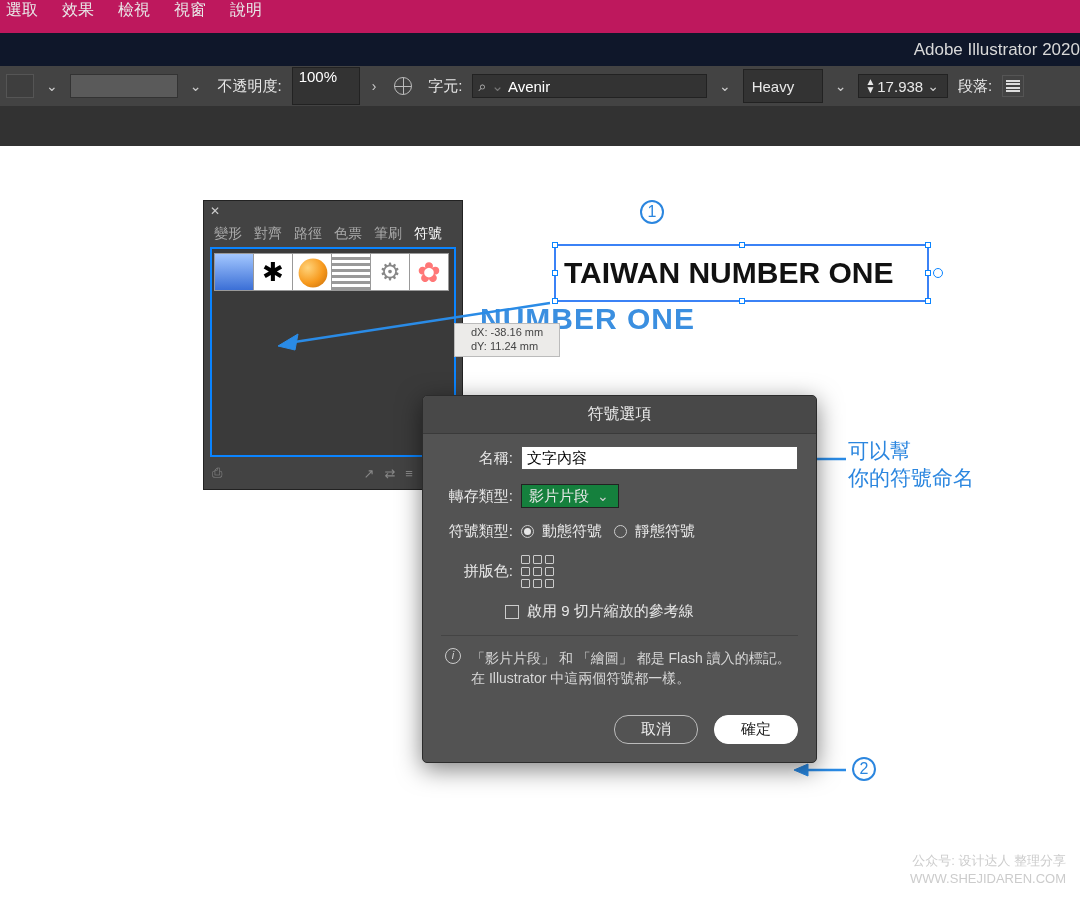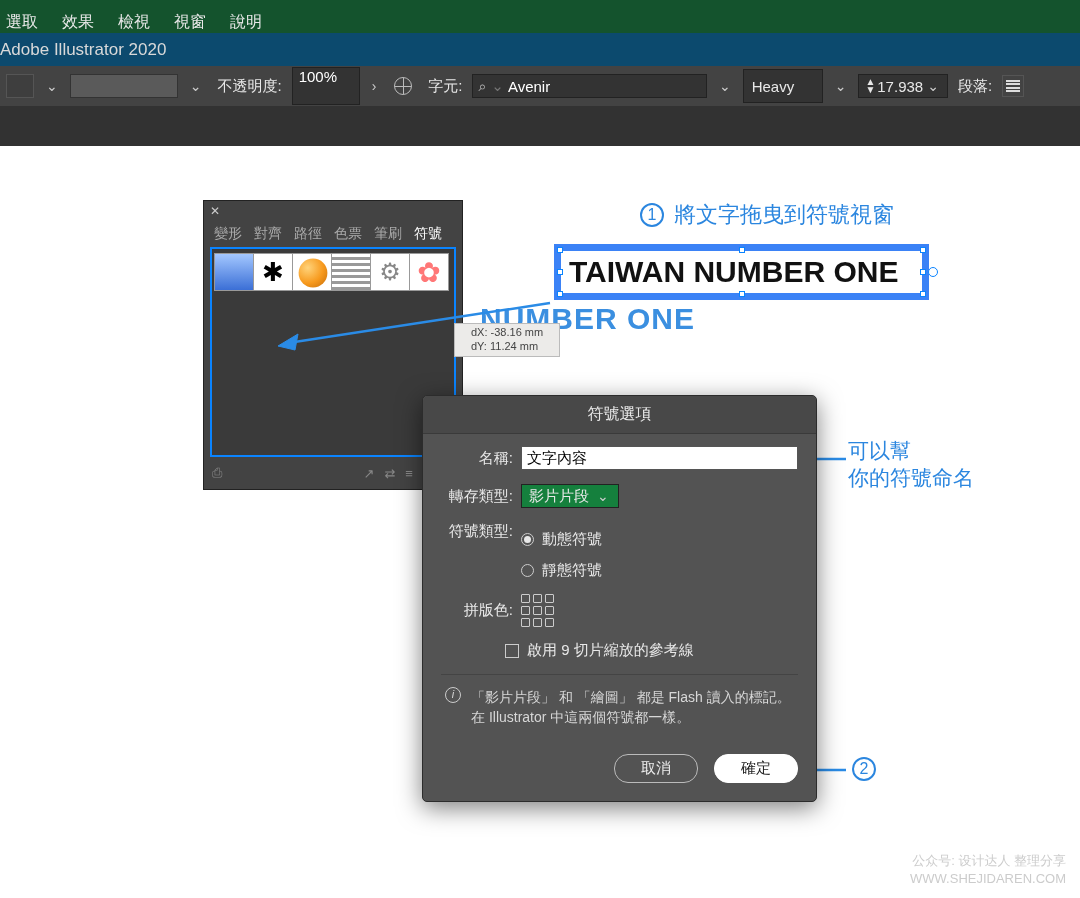--- a/index.html
+++ b/index.html
@@ -1,21 +1,21 @@
 <!DOCTYPE html>
 <html><head>
 <meta charset="utf-8">
 <style>
 * { margin: 0; padding: 0; box-sizing: border-box; font-family: Arial, "Microsoft JhengHei", sans-serif; }
 body { background: #fff; width: 1080px; height: 898px; position: relative; overflow: hidden; }
 
-.topbar { background: #14532d; height: 33px; display: flex; align-items: flex-end; padding: 0 6px; gap: 24px; font-size: 16px; color: #e8e8e8; }
+.topbar { background: #be185d; height: 33px; display: flex; align-items: flex-start; padding: 0 6px; gap: 24px; font-size: 16px; color: #e8e8e8; }
 .menu-item { cursor: default; }
 
-.app-title-bar { background: #0c4a6e; height: 33px; display: flex; align-items: center; justify-content: flex-start; color: #d9d9d9; font-size: 17px; }
+.app-title-bar { background: #0f172a; height: 33px; display: flex; align-items: center; justify-content: flex-end; color: #d9d9d9; font-size: 17px; }
 
 .toolbar { background: #434343; height: 40px; display: flex; align-items: center; padding: 0 6px; gap: 10px; color: #e8e8e8; font-size: 15px; }
 .fill-chip { width: 28px; height: 24px; background: #3e3e3e; border: 1px solid #555; }
 .fill-preview { width: 108px; height: 24px; background: #5a5a5a; border: 1px solid #333; }
 .chev { color: #ccc; font-size: 14px; padding: 0 2px; }
 .opacity-label { margin-left: 4px; }
 .opacity-field { width: 68px; height: 38px; background: #333; color: #fff; border: 1px solid #222; padding: 0 6px; font-size: 15px; }
 .globe { width: 18px; height: 18px; border-radius: 50%; border: 1.5px solid #bbb; position: relative; margin: 0 6px; }
 .globe::before { content:""; position:absolute; left:50%; top:0; bottom:0; width:1px; background:#bbb; }
 .globe::after { content:""; position:absolute; top:50%; left:0; right:0; height:1px; background:#bbb; }
@@ -44,21 +44,21 @@
 .thumb { width: 40px; height: 38px; background: #fff; border: 1px solid #999; margin: 0 -1px -1px 0; display: flex; align-items: center; justify-content: center; }
 .thumb.gradient { background: linear-gradient(#a3c7ff,#3b6fd6); }
 .thumb.splat { color: #000; font-size: 26px; }
 .thumb.orange { background: radial-gradient(circle at 32% 32%, #ffd37a, #f79a1e 55%, #c46a06); border-radius: 50%; transform: scale(0.9); }
 .thumb.stripes { background: repeating-linear-gradient(0deg,#999 0 3px,#fff 3px 6px); }
 .thumb.gear { color: #888; font-size: 24px; }
 .thumb.flower { color: #f77; font-size: 28px; }
 .panel-footer { height: 24px; display: flex; align-items: center; padding: 0 8px; gap: 10px; color: #888; font-size: 13px; }
 .panel-footer .spacer { flex: 1; }
 
-.text-object { position: absolute; top: 244px; left: 554px; width: 375px; border: 7px solid #3b82f6; padding: 4px 8px; }
+.text-object { position: absolute; top: 244px; left: 554px; width: 375px; border: 2px solid #3b82f6; padding: 10px 8px; }
 .text-object .txt { font-size: 30px; font-weight: 900; color: #111; white-space: nowrap; }
 .sel-handle { position: absolute; width: 6px; height: 6px; background: #fff; border: 1px solid #0a84ff; }
 .sel-handle.tl { top: -4px; left: -4px; } .sel-handle.tr { top: -4px; right: -4px; }
 .sel-handle.bl { bottom: -4px; left: -4px; } .sel-handle.br { bottom: -4px; right: -4px; }
 .sel-handle.tm { top: -4px; left: calc(50% - 3px); } .sel-handle.bm { bottom: -4px; left: calc(50% - 3px); }
 .sel-handle.ml { top: calc(50% - 3px); left: -4px; } .sel-handle.mr { top: calc(50% - 3px); right: -4px; }
 .out-port { position:absolute; right:-16px; top:calc(50% - 5px); width:10px; height:10px; border:1px solid #0a84ff; border-radius:50%; background:#fff;}
 
 .ghost-text { position: absolute; top: 302px; left: 480px; color: #3b8fe0; font-size: 30px; font-weight: 900; letter-spacing: 1px; white-space: nowrap; }
 .dxy-label { position:absolute; top: 323px; left: 454px; background:#ecebe9; border:1px solid #bbb; font-size:11px; color:#444; padding:2px 16px; line-height:1.25; }
@@ -72,21 +72,21 @@
 
 .dlg { position: absolute; top: 395px; left: 422px; width: 395px; background: #535353; border: 1px solid #2c2c2c; box-shadow: 0 6px 25px rgba(0,0,0,0.5); border-radius: 5px; color: #e8e8e8; }
 .dlg-title { text-align: center; padding: 8px 0; font-size: 16px; background: #484848; border-bottom: 1px solid #3a3a3a; border-radius: 5px 5px 0 0; }
 .dlg-body { padding: 12px 18px 6px 18px; font-size: 15px; }
 .row { display: flex; align-items: center; margin-bottom: 14px; gap: 8px; }
 .row .lab { width: 72px; text-align: right; }
 .text-input { flex: 1; height: 24px; background: #fff; color: #000; border: 1px solid #555; padding: 0 5px; font-size: 15px; }
 .select { background: #15803d; border: 1px solid #222; height: 24px; padding: 0 7px; display: flex; align-items: center; gap: 6px; }
 .radio { width: 13px; height: 13px; border: 1.5px solid #ccc; border-radius: 50%; display: inline-flex; align-items: center; justify-content: center; }
 .radio.checked::after { content:""; width: 7px; height: 7px; border-radius: 50%; background: #e8e8e8; }
-.radiogrp { display: flex; flex-direction: column; gap: 12px; margin-top: 8px; }
+.radiogrp { display: flex; flex-direction: row; gap: 12px; }
 .checkbox { width: 14px; height: 14px; border: 1.5px solid #ccc; }
 .registration-grid { display:grid; grid-template-columns: repeat(3, 9px); grid-auto-rows: 9px; gap: 3px; }
 .registration-grid span { border: 1.4px solid #ccc; border-radius: 1px; }
 .info-box { border-top: 1px solid #444; margin-top: 8px; padding: 12px 4px 12px 4px; display: flex; gap: 10px; font-size: 14px; color: #d7d7d7; line-height: 1.45; }
 .info-i { width: 16px; height: 16px; border: 1.5px solid #ccc; border-radius: 50%; display: flex; align-items: center; justify-content: center; font-size: 11px; font-style: italic; flex-shrink:0; }
 .dlg-buttons { display: flex; justify-content: flex-end; gap: 16px; padding: 8px 18px 18px 0; }
 .btn { border-radius: 14px; padding: 4px 26px; font-size: 15px; border: 1.5px solid #bbb; background: transparent; color: #eee; cursor: default; }
 .btn.primary { background: #fff; color: #222; border-color: #fff; }
 
 .watermark { position: absolute; right: 14px; bottom: 10px; text-align: right; color: #ccc; font-size: 13px; line-height: 1.4; }
@@ -192,21 +192,20 @@
   <div class="sel-handle br"></div>
   <div class="out-port"></div>
 </div>
 
 <div class="ghost-text">NUMBER ONE</div>
 <div class="dxy-label" style="white-space:pre">dX: -38.16 mm
 dY: 11.24 mm</div>
 
 <div class="annotation1">
   <span class="circ-num">1</span>
-  <span>將文字拖曳到符號視窗</span>
 </div>
 <div class="annotation-name">
   <div>可以幫</div>
   <div>你的符號命名</div>
 </div>
 <div class="annotation2">
   <span class="circ-num">2</span>
 </div>
 
 <svg class="arrow" style="top:298px; left:270px;" width="290" height="60">

